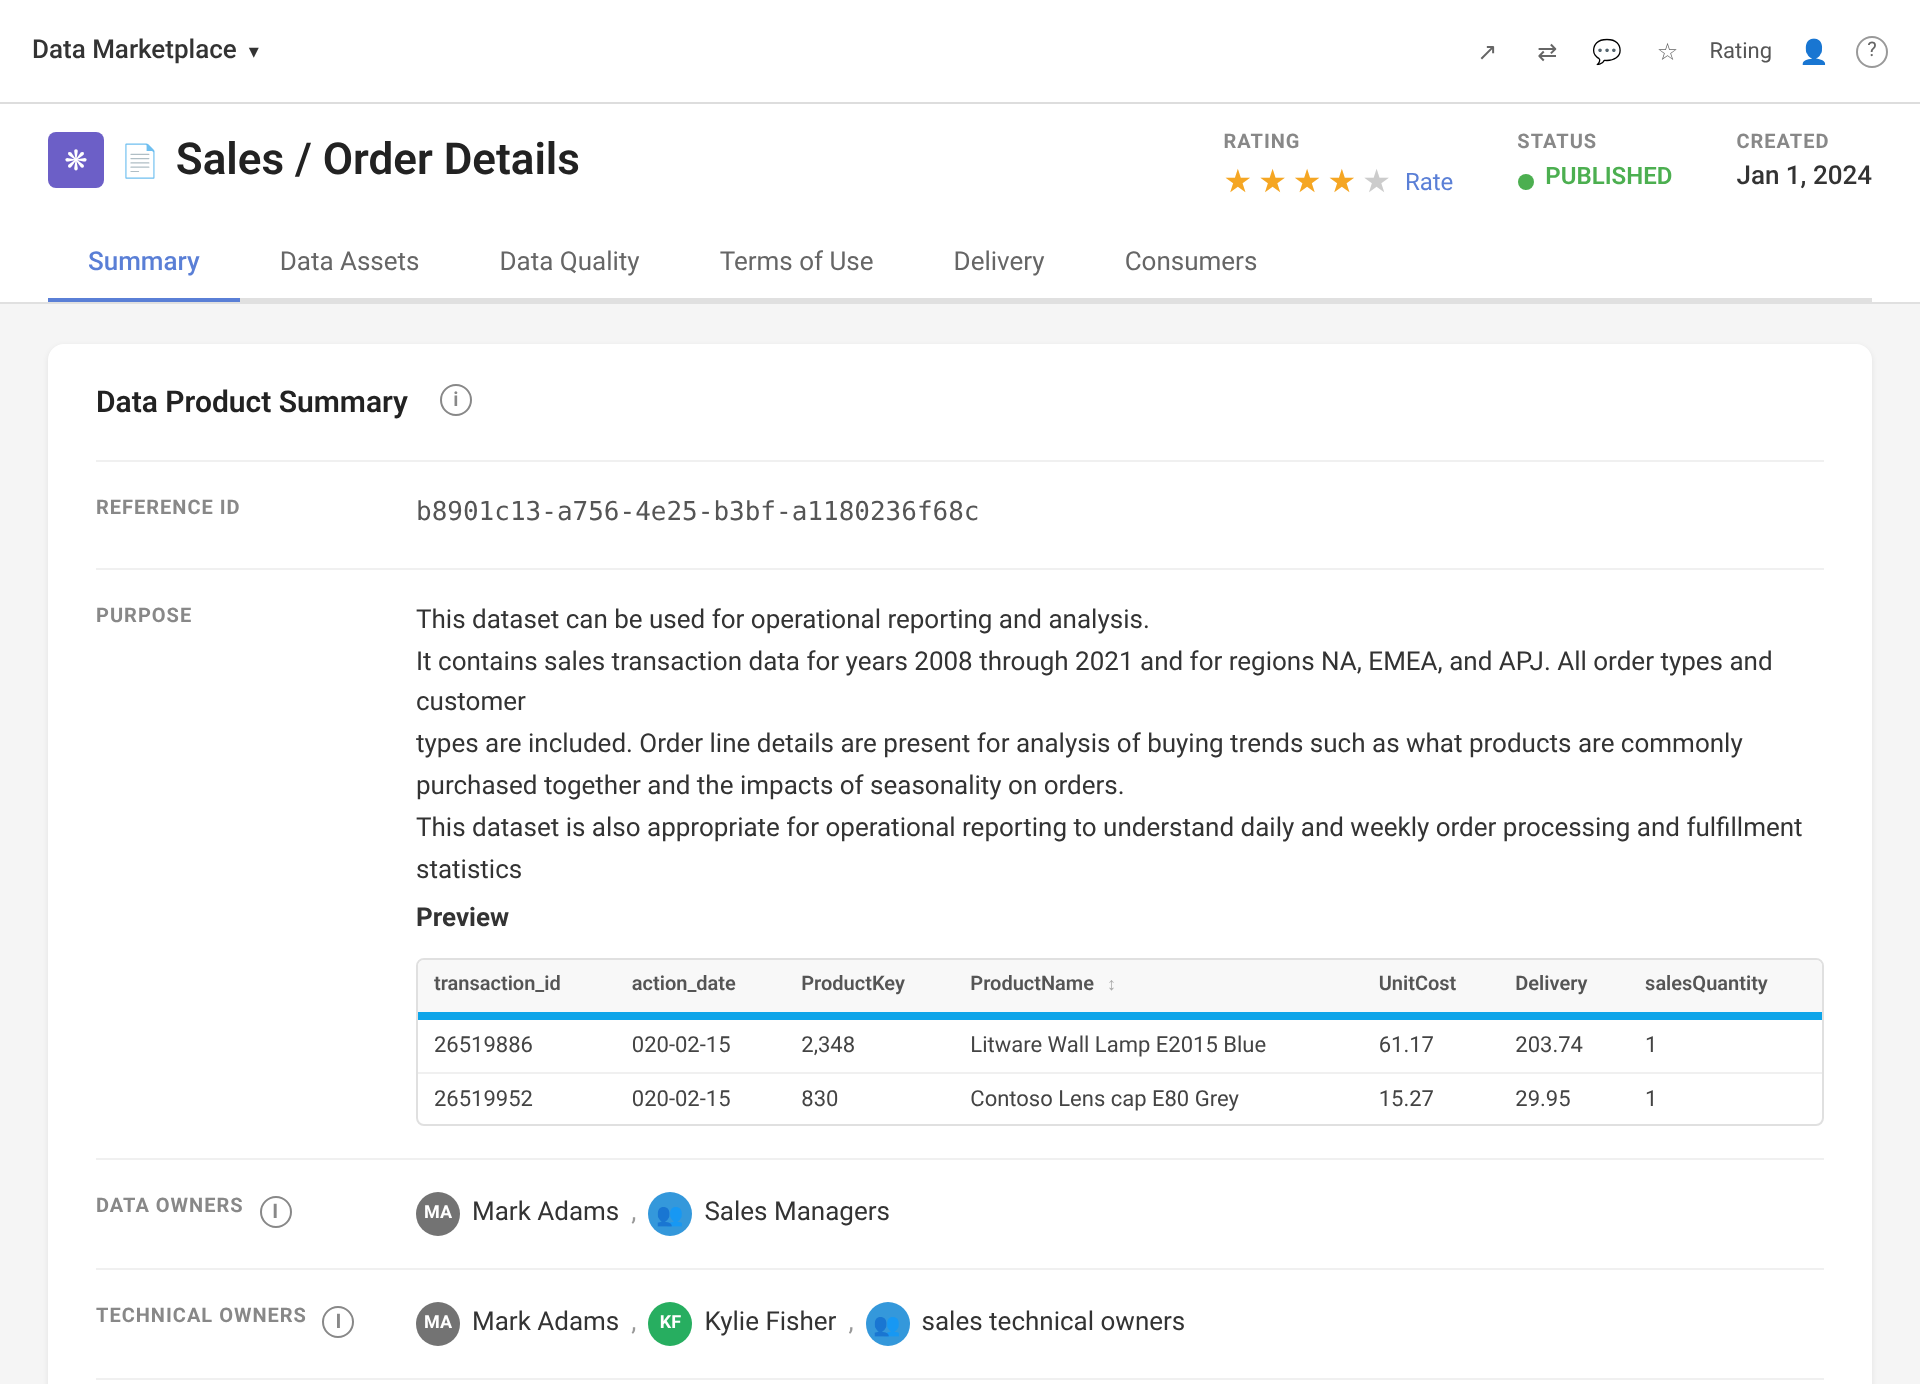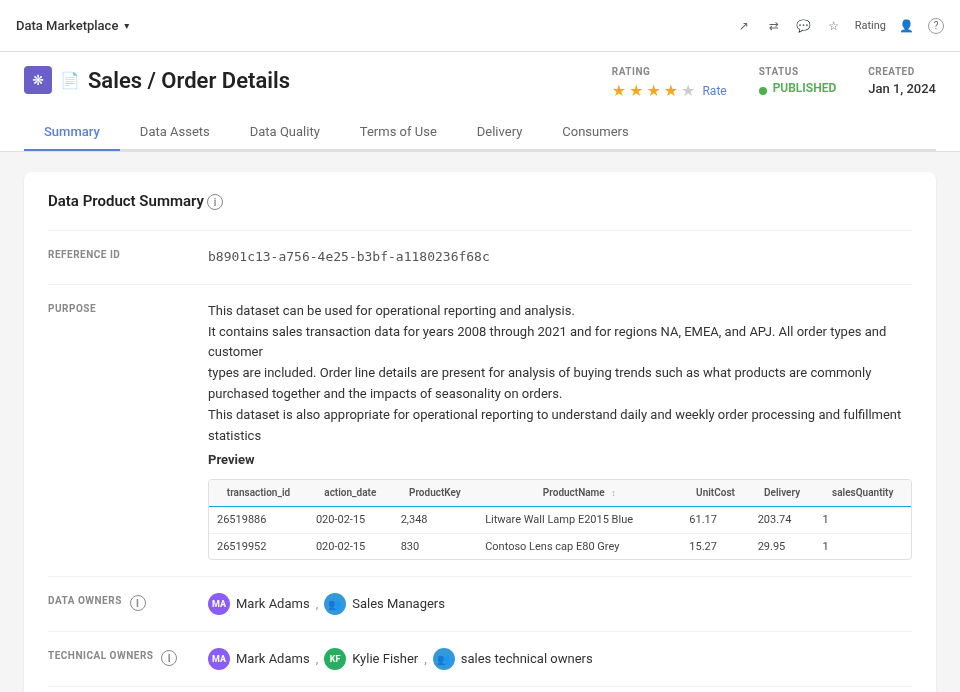--- a/index.html
+++ b/index.html
@@ -174,22 +174,22 @@
       border-radius: 8px;
       padding: 20px 24px;
       box-shadow: 0 1px 3px rgba(0,0,0,0.08);
     }
 
     .card-title {
       font-size: 15px;
       font-weight: 600;
       color: #222;
       display: flex;
-      align-items: flex-end;
-      gap: 3px;
+      align-items: flex-start;
+      gap: 16px;
       margin-bottom: 20px;
     }
     .info-icon {
       width: 16px;
       height: 16px;
       border: 1.5px solid #888;
       border-radius: 50%;
       display: flex;
       align-items: center;
       justify-content: center;
@@ -235,24 +235,24 @@
       overflow: hidden;
       font-size: 11px;
     }
     .preview-table table {
       width: 100%;
       border-collapse: collapse;
     }
     .preview-table th {
       background: #f8f8f8;
       padding: 5px 8px;
-      text-align: center;
+      text-align: left;
       font-weight: 600;
       color: #555;
-      border-bottom: 1px solid #0ea5e9;
+      border-bottom: 4px solid #0ea5e9;
       font-size: 10px;
     }
     .preview-table td {
       padding: 4px 8px;
       color: #444;
       border-bottom: 1px solid #f0f0f0;
     }
     .preview-table tr:last-child td { border-bottom: none; }
     .sort-icon { margin-left: 4px; color: #aaa; font-size: 9px; }
 
@@ -268,21 +268,21 @@
       height: 22px;
       border-radius: 50%;
       display: flex;
       align-items: center;
       justify-content: center;
       font-size: 9px;
       font-weight: 700;
       color: white;
       flex-shrink: 0;
     }
-    .avatar-ma { background: #8b5cf6; }
+    .avatar-ma { background: #737373; }
     .avatar-kf { background: #27ae60; }
     .avatar-group { background: #3498db; font-size: 11px; }
 
     .owner-name {
       font-size: 13px;
       color: #333;
     }
     .owner-sep { color: #999; }
   </style>
 </head>

